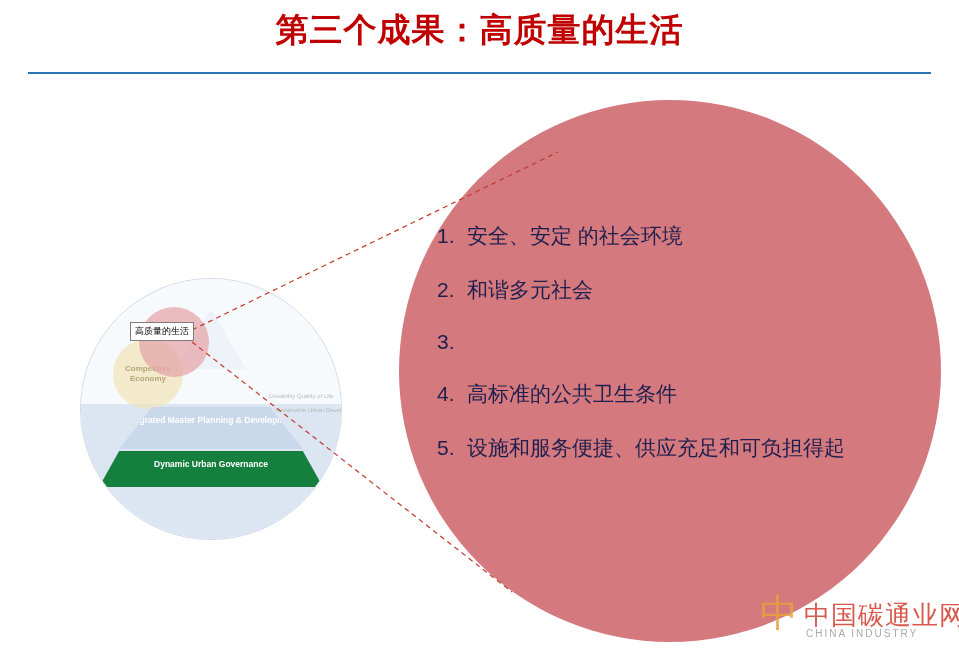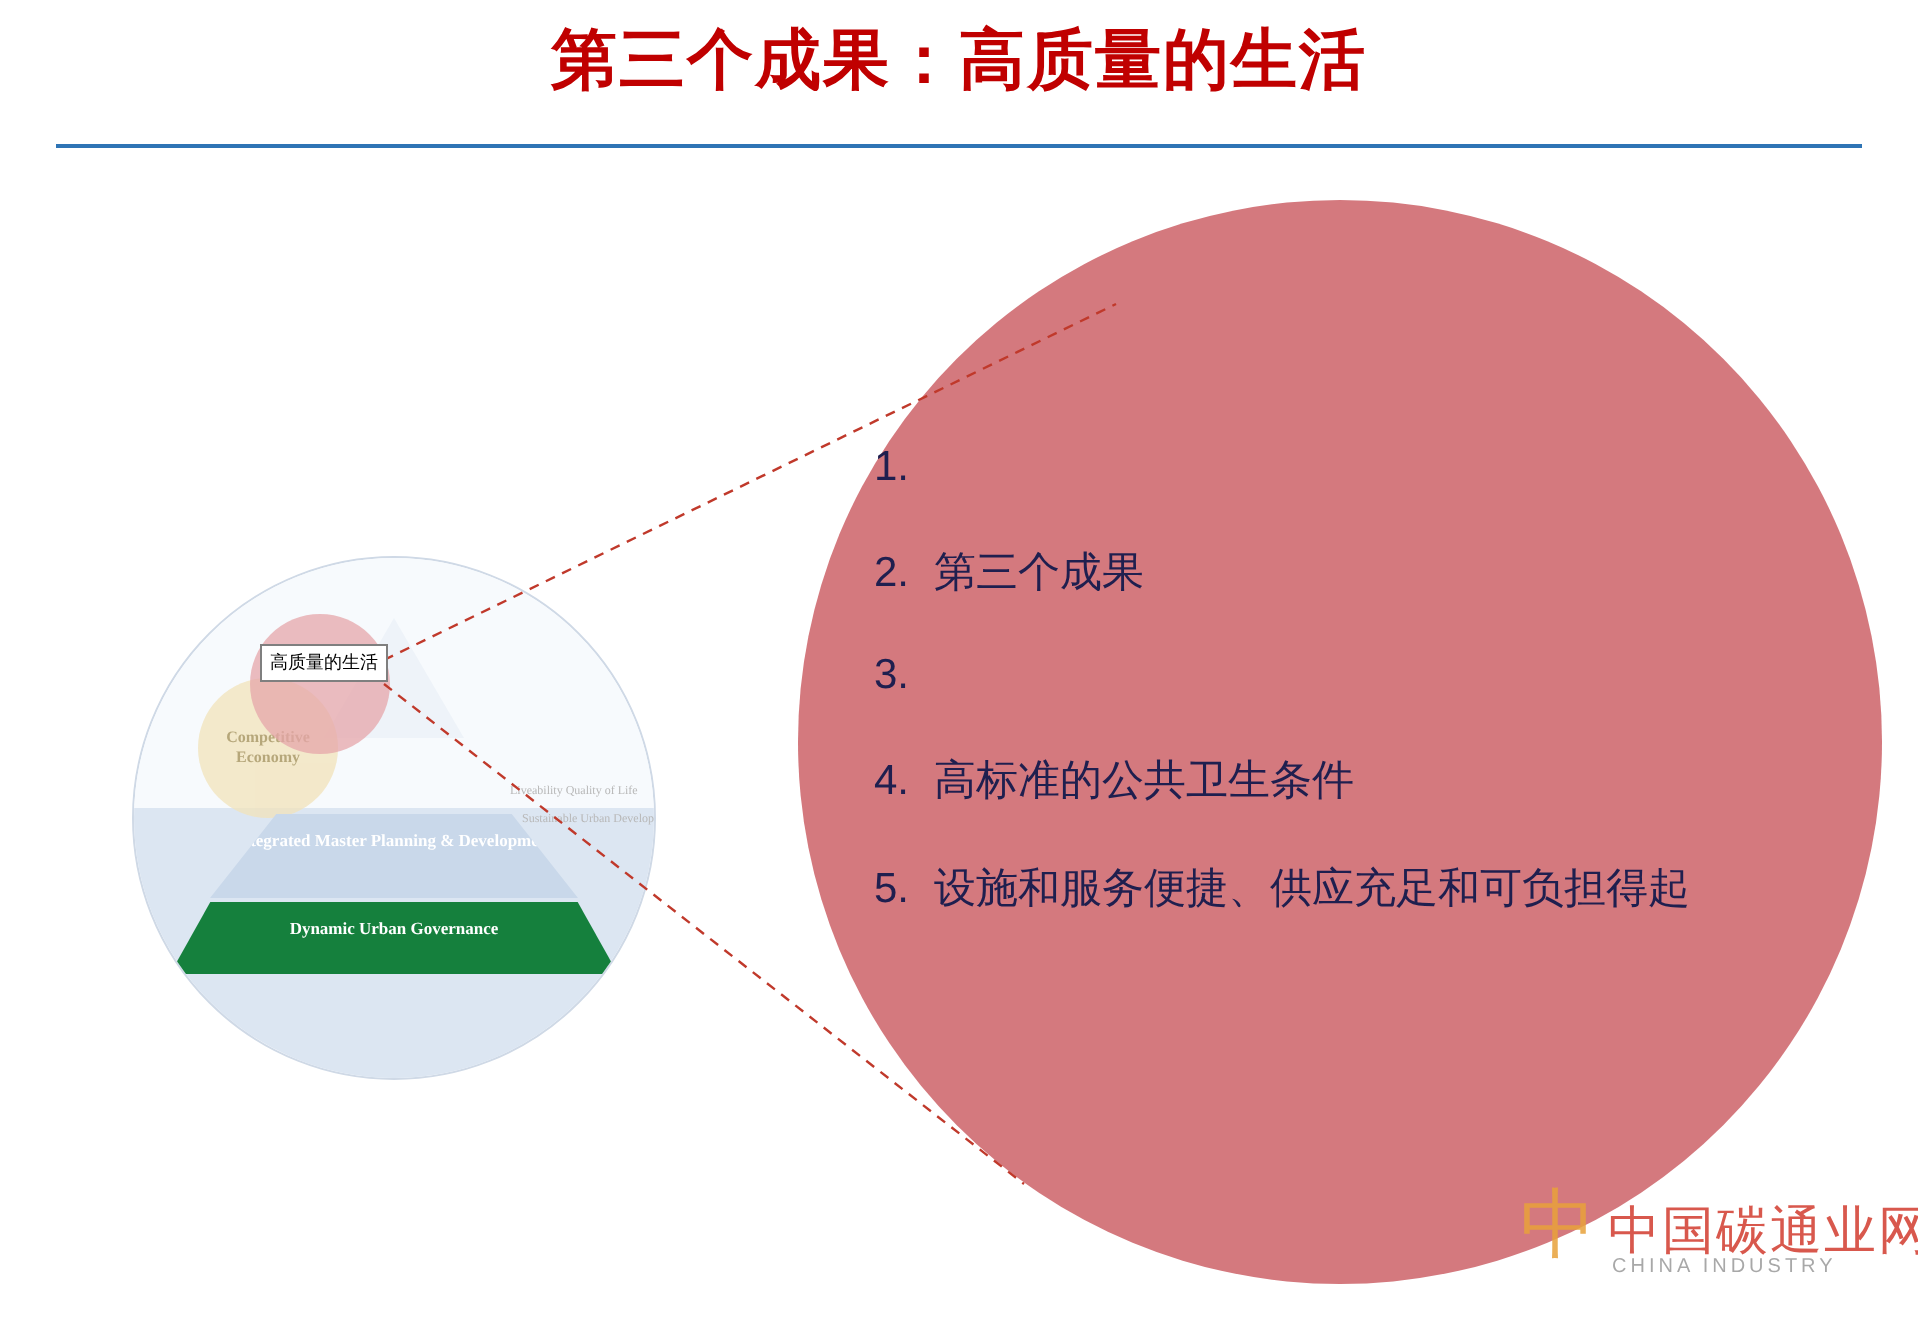--- a/index.html
+++ b/index.html
@@ -78,28 +78,27 @@
   
   .diagram {
     position: absolute;
     left: 62px;
     top: 278px;
     width: 262px;
     height: 262px;
   }
   .diagram-outer {
     position: absolute;
-    left: 4px; top: 0;
+    left: 18px; top: 0;
     width: 260px;
     height: 260px;
     border-radius: 50%;
     border: 1px solid #cfd9e6;
     background: #fbfcfe;
     overflow: hidden;
-    font-family: Liberation Serif, serif;
   }
   .band-top {
     position: absolute;
     left: 0; top: 0;
     width: 260px;
     height: 125px;
     background: #f7fafd;
   }
   .band-bottom {
     position: absolute;
@@ -263,24 +262,25 @@
 <div class="slide">
 
   <div class="title">第三个成果：高质量的生活</div>
   <div class="title-rule"></div>
 
   <div class="big-circle"></div>
 
   <div class="bullets">
     <div class="bullet-row">
       <span class="bullet-num">1.</span>
+      <span class="bullet-text">安全、安定 的社会环境</span>
     </div>
     <div class="bullet-row">
       <span class="bullet-num">2.</span>
-      <span class="bullet-text">第三个成果</span>
+      <span class="bullet-text">和谐多元社会</span>
     </div>
     <div class="bullet-row">
       <span class="bullet-num">3.</span>
     </div>
     <div class="bullet-row">
       <span class="bullet-num">4.</span>
       <span class="bullet-text">高标准的公共卫生条件</span>
     </div>
     <div class="bullet-row">
       <span class="bullet-num">5.</span>

